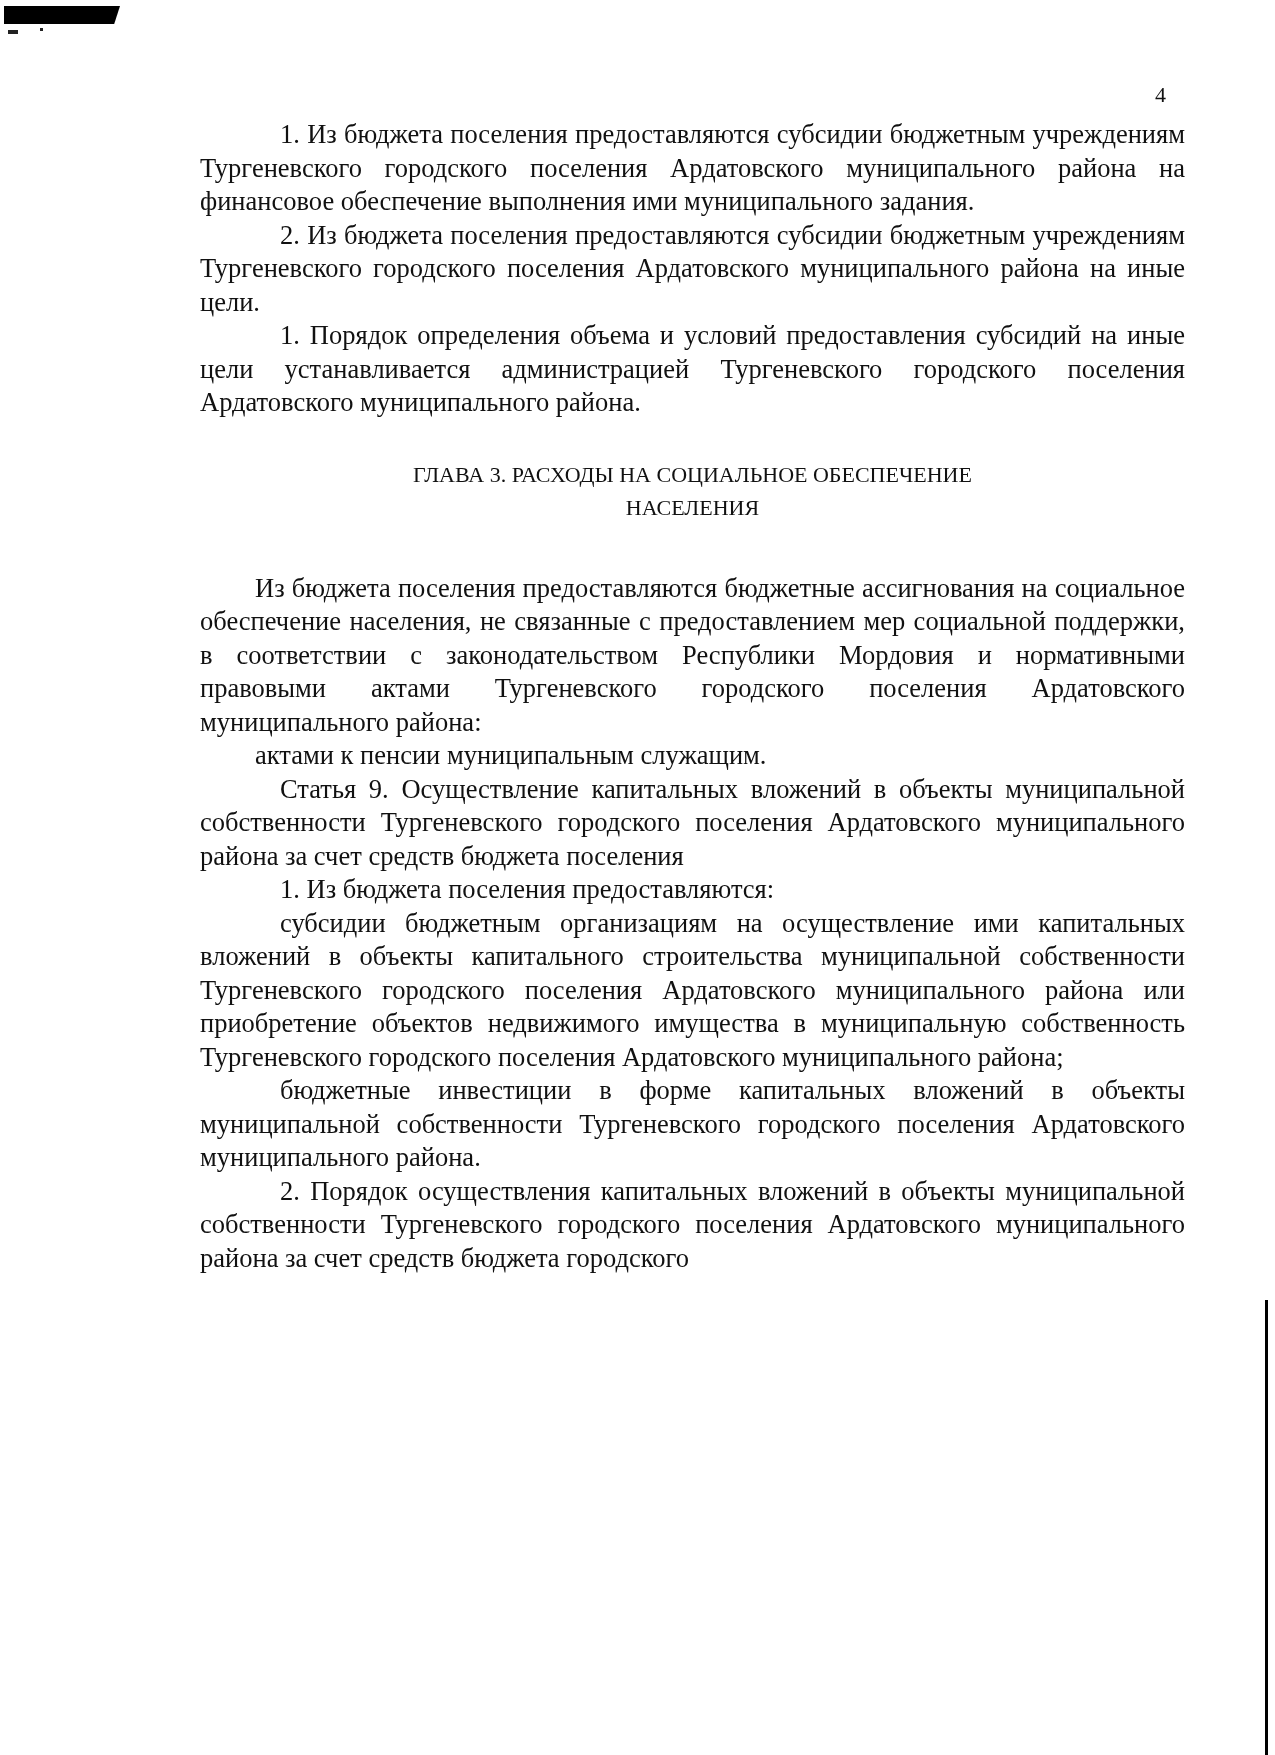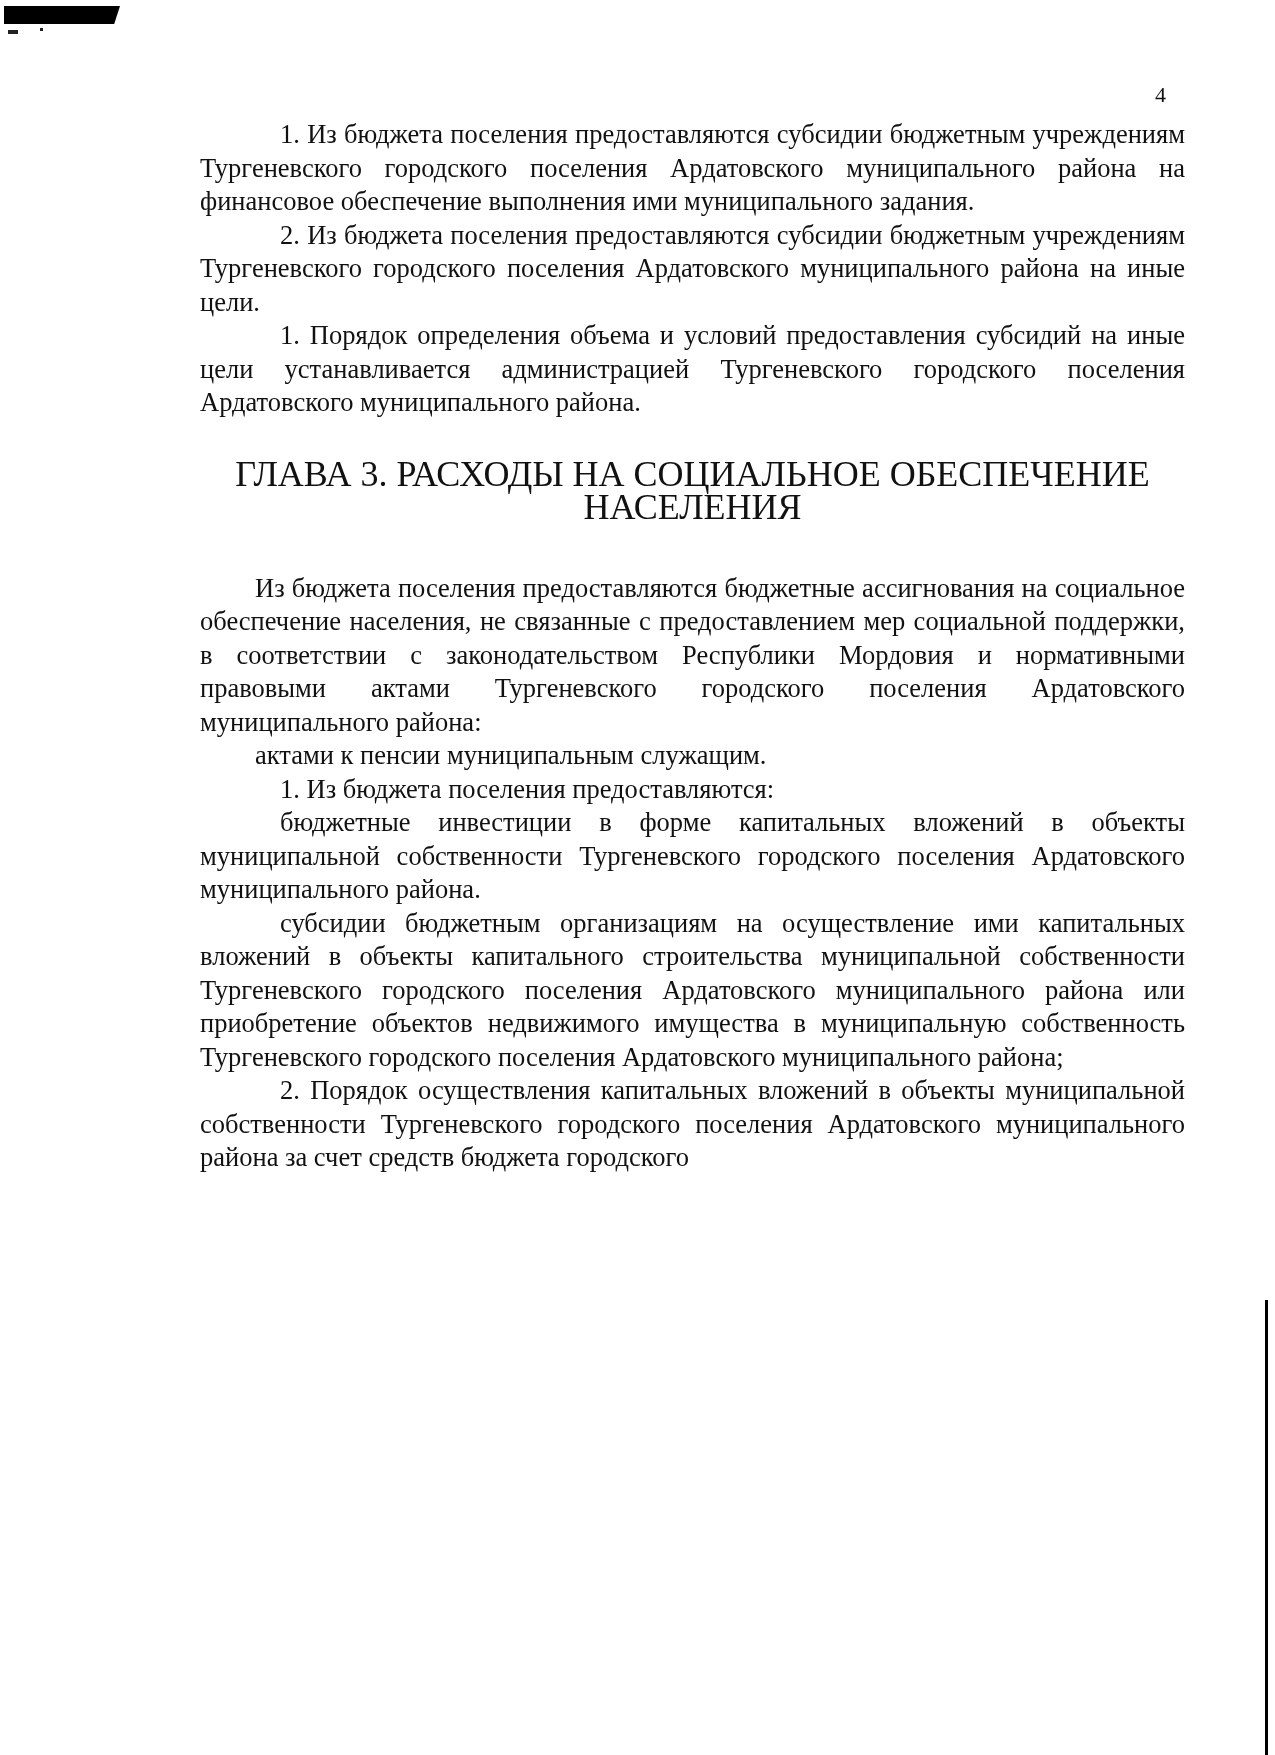--- a/index.html
+++ b/index.html
@@ -20,21 +20,21 @@
     position: absolute; left: 1155px; top: 82px; font-size: 22px;
   }
   .page {
     position: absolute; left: 200px; top: 118px; width: 985px;
     font-size: 26.5px; line-height: 33.5px;
   }
   p { margin: 0; text-align: justify; text-align-last: left; font-family: Liberation Serif, serif; }
   p.indent { text-indent: 80px; }
   p.indent-sm { text-indent: 55px; }
   .chapter {
-    text-align: center; font-size: 36px; line-height: 33px;
+    text-align: center; font-size: 22px; line-height: 33px;
     margin: 38px 0 48px 0;
     font-family: Liberation Serif, serif;
   }
   .chapter-4 { margin: 68px 0 50px 0; }
   .block { margin-top: 0; }
 </style>
 </head>
 <body>
 
 <div class="scan-mark"></div>
@@ -56,18 +56,19 @@
     <div>НАСЕЛЕНИЯ</div>
   </div>
 
   <div class="block">
     <p class="indent-sm">Из бюджета поселения предоставляются бюджетные ассигнования на социальное обеспечение населения, не связанные с предоставлением мер социальной поддержки, в соответствии с законодательством Республики Мордовия и нормативными правовыми актами Тургеневского городского поселения Ардатовского муниципального района:</p>
     <p class="indent-sm">актами к пенсии  муниципальным служащим.</p>
   </div>
 
 
   <div class="block">
+    <p class="indent">Статья 9. Осуществление капитальных вложений в объекты муниципальной собственности Тургеневского городского поселения Ардатовского муниципального района  за счет средств бюджета поселения</p>
     <p class="indent">1. Из бюджета поселения предоставляются:</p>
+    <p class="indent">субсидии бюджетным организациям на осуществление ими капитальных вложений в объекты капитального строительства муниципальной собственности Тургеневского городского поселения Ардатовского муниципального района  или приобретение объектов недвижимого имущества в муниципальную собственность Тургеневского городского поселения Ардатовского муниципального района;</p>
     <p class="indent">бюджетные инвестиции в форме капитальных вложений в объекты муниципальной собственности Тургеневского городского поселения Ардатовского муниципального района.</p>
-    <p class="indent">субсидии бюджетным организациям на осуществление ими капитальных вложений в объекты капитального строительства муниципальной собственности Тургеневского городского поселения Ардатовского муниципального района  или приобретение объектов недвижимого имущества в муниципальную собственность Тургеневского городского поселения Ардатовского муниципального района;</p>
     <p class="indent">2. Порядок осуществления капитальных вложений в объекты муниципальной собственности Тургеневского городского поселения Ардатовского муниципального района за счет средств бюджета городского</p>
   </div>
 </div>
 
 </body></html>

